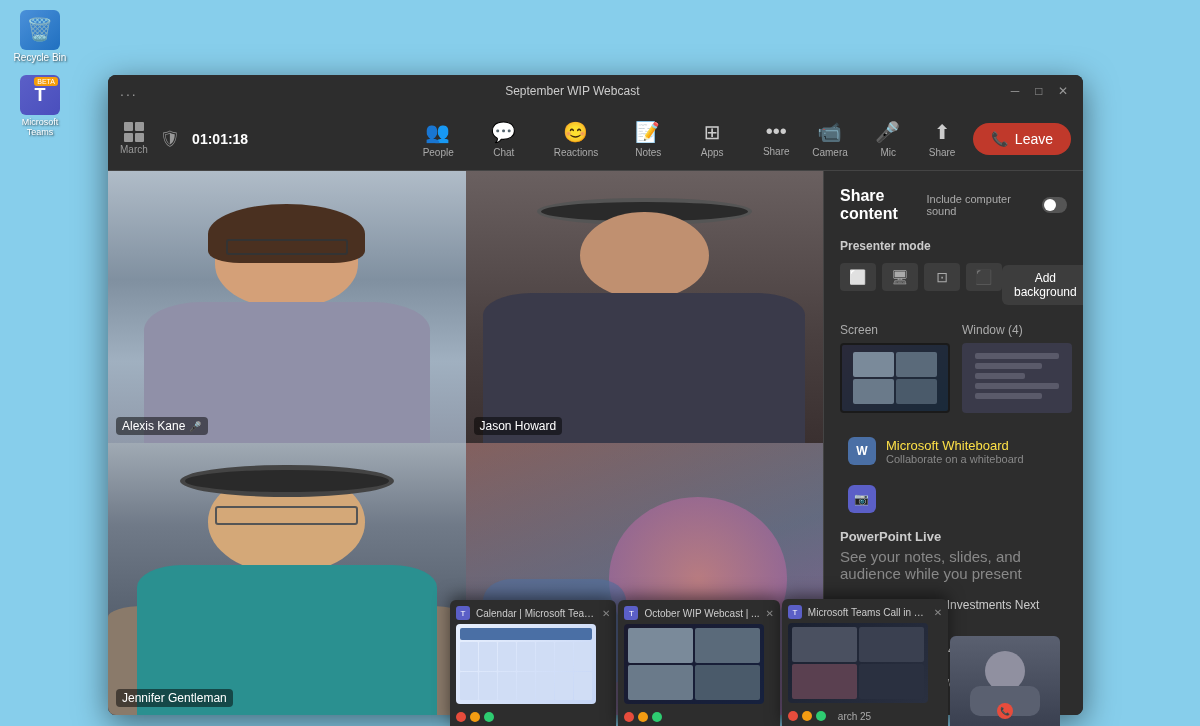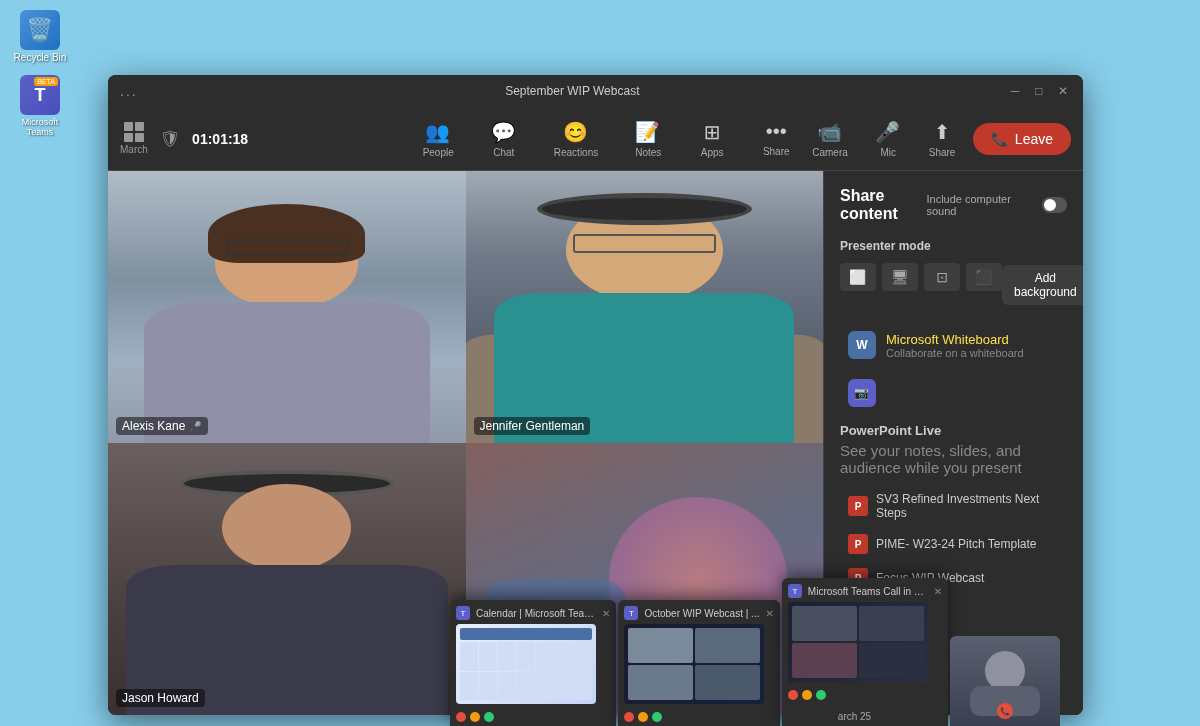--- a/index.html
+++ b/index.html
@@ -727,49 +727,49 @@
             <div style="position:absolute;top:25%;left:33%;width:34%;height:6%;background:transparent;border:2px solid #333;border-radius:3px;"></div>
 
             <div style="position:absolute;top:48%;left:10%;width:80%;height:52%;background:#9090a8;border-radius:20% 20% 0 0;"></div>
           </div>
           <div class="video-name">
             <span>Alexis Kane</span>
             <span class="video-name-mic">🎤</span>
           </div>
         </div>
 
+        <div class="video-cell person-jason" style="position:relative;">
+          <div style="position:absolute;top:0;left:0;width:100%;height:100%;background:linear-gradient(180deg, #6a6060 0%, #4a4040 60%, #3a3030 100%);">
+
+            <div style="position:absolute;top:10%;left:20%;width:60%;height:10%;background:#2a2a2a;border-radius:50%;border:4px solid #555;"></div>
+
+            <div style="position:absolute;top:15%;left:32%;width:36%;height:32%;background:#c09070;border-radius:50%;"></div>
+
+            <div style="position:absolute;top:45%;left:5%;width:90%;height:55%;background:#3a3a4a;border-radius:15% 15% 0 0;"></div>
+          </div>
+          <div class="video-name">
+            <span>Jason Howard</span>
+          </div>
+        </div>
+
         <div class="video-cell person-jennifer" style="position:relative;">
           <div style="position:absolute;top:0;left:0;width:100%;height:100%;background:linear-gradient(180deg, #a0aab4 0%, #707a88 30%, #5a6472 60%, #484f5e 100%);">
 
             <div style="position:absolute;bottom:0;left:0;width:100%;height:40%;background:#8a7a6a;border-radius:10% 10% 0 0;"></div>
 
             <div style="position:absolute;top:10%;left:28%;width:44%;height:38%;background:#d4a878;border-radius:50%;"></div>
 
             <div style="position:absolute;top:8%;left:20%;width:60%;height:12%;background:#2a2a2a;border-radius:50%;border:5px solid #444;"></div>
 
             <div style="position:absolute;top:23%;left:30%;width:40%;height:7%;background:transparent;border:2px solid #555;border-radius:3px;"></div>
 
             <div style="position:absolute;top:45%;left:8%;width:84%;height:55%;background:#2a9090;border-radius:15% 15% 0 0;"></div>
           </div>
           <div class="video-name">
             <span>Jennifer Gentleman</span>
-          </div>
-        </div>
-
-        <div class="video-cell person-jason" style="position:relative;">
-          <div style="position:absolute;top:0;left:0;width:100%;height:100%;background:linear-gradient(180deg, #6a6060 0%, #4a4040 60%, #3a3030 100%);">
-
-            <div style="position:absolute;top:10%;left:20%;width:60%;height:10%;background:#2a2a2a;border-radius:50%;border:4px solid #555;"></div>
-
-            <div style="position:absolute;top:15%;left:32%;width:36%;height:32%;background:#c09070;border-radius:50%;"></div>
-
-            <div style="position:absolute;top:45%;left:5%;width:90%;height:55%;background:#3a3a4a;border-radius:15% 15% 0 0;"></div>
-          </div>
-          <div class="video-name">
-            <span>Jason Howard</span>
           </div>
         </div>
 
         <div class="video-cell" style="background:linear-gradient(160deg, #9a7060 0%, #6a8090 50%, #a070b0 100%);position:relative;">
           <div style="position:absolute;top:0;left:0;width:100%;height:100%;background:linear-gradient(180deg,rgba(80,60,90,0.3),rgba(100,80,110,0.5));">
 
             <div style="position:absolute;top:20%;left:40%;width:50%;height:60%;background:radial-gradient(circle, #cc8080, #9060a0);border-radius:50%;opacity:0.8;"></div>
             <div style="position:absolute;bottom:10%;left:5%;width:40%;height:40%;background:#5070a0;border-radius:20%;opacity:0.6;"></div>
           </div>
         </div>
@@ -790,20 +790,47 @@
         <div class="presenter-modes-row">
           <div class="presenter-modes">
             <div class="presenter-mode-btn">⬜</div>
             <div class="presenter-mode-btn">🖥</div>
             <div class="presenter-mode-btn">⊡</div>
             <div class="presenter-mode-btn">⬛</div>
           </div>
           <button class="add-background-btn">Add background</button>
         </div>
 
+        <div class="share-sources-row">
+          <div class="share-source">
+            <span class="share-source-label">Screen</span>
+            <div class="screen-preview">
+              <div class="screen-preview-inner">
+                <div class="mini-video-grid">
+                  <div class="mini-video-cell mini-cell-1"></div>
+                  <div class="mini-video-cell mini-cell-2"></div>
+                  <div class="mini-video-cell mini-cell-3"></div>
+                  <div class="mini-video-cell mini-cell-4"></div>
+                </div>
+              </div>
+            </div>
+          </div>
+          <div class="share-source">
+            <span class="share-source-label">Window (4)</span>
+            <div class="window-preview">
+              <div class="window-preview-lines">
+                <div class="window-line full"></div>
+                <div class="window-line medium"></div>
+                <div class="window-line short"></div>
+                <div class="window-line full"></div>
+                <div class="window-line medium"></div>
+              </div>
+            </div>
+          </div>
+        </div>
 
         <div class="share-option">
           <div class="share-option-icon" style="background:#4a6fa5;">
             <span style="color:white;font-weight:bold;font-size:12px;">W</span>
           </div>
           <div class="share-option-text">
             <div class="share-option-name">Microsoft Whiteboard</div>
             <div class="share-option-desc">Collaborate on a whiteboard</div>
           </div>
         </div>
@@ -896,21 +923,21 @@
       <div class="thumbnail-img thumbnail-img-call">
         <div class="call-cell" style="background:#4a5060;"></div>
         <div class="call-cell" style="background:#3a4050;"></div>
         <div class="call-cell" style="background:#5a4050;"></div>
         <div class="call-cell" style="background:#2a3040;"></div>
       </div>
       <div class="thumbnail-traffic-lights">
         <div class="traffic-light tl-red"></div>
         <div class="traffic-light tl-yellow"></div>
         <div class="traffic-light tl-green"></div>
-        <span style="color:#aaa;font-size:10px;margin-left:8px;margin-top:21px;">arch 25</span>
+        <span style="color:#aaa;font-size:10px;margin-left:8px;">arch 25</span>
       </div>
     </div>
 
     <div style="width:110px;height:90px;background:#2a3040;border-radius:6px 6px 0 0;overflow:hidden;display:flex;align-items:center;justify-content:center;">
       <div style="width:100%;height:100%;background:linear-gradient(180deg,#5a6070,#3a4050);display:flex;align-items:center;justify-content:center;position:relative;">
         <div style="width:40px;height:40px;background:#9090a0;border-radius:50%;position:absolute;top:15px;left:35px;"></div>
         <div style="width:70px;height:30px;background:#5a6070;border-radius:10px;position:absolute;bottom:10px;left:20px;"></div>
         <div style="position:absolute;bottom:0;left:0;width:100%;height:30px;display:flex;align-items:center;justify-content:center;gap:6px;">
           <div style="width:16px;height:16px;background:#e74c3c;border-radius:50%;display:flex;align-items:center;justify-content:center;font-size:8px;color:white;">📞</div>
         </div>

